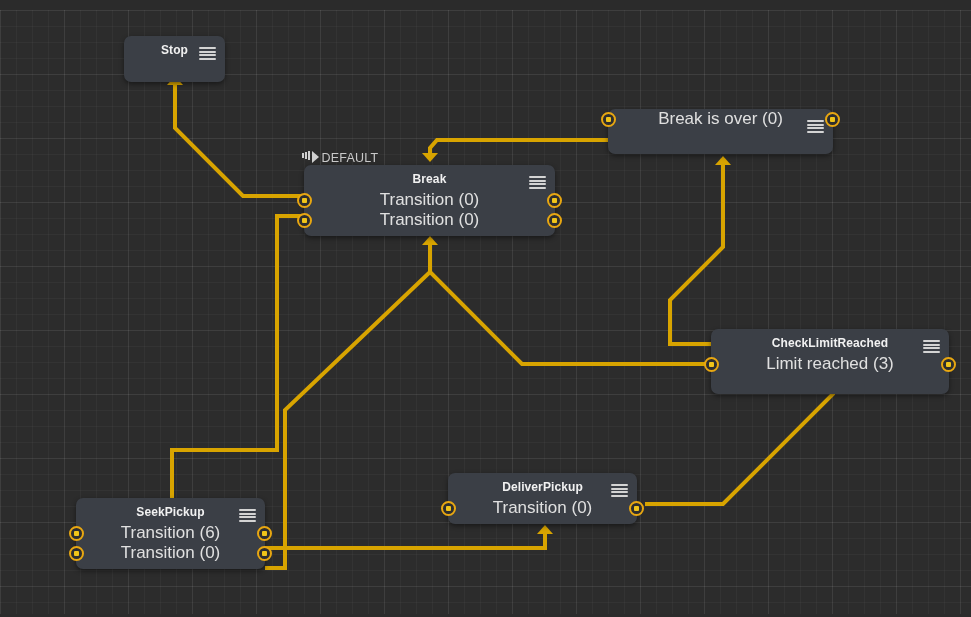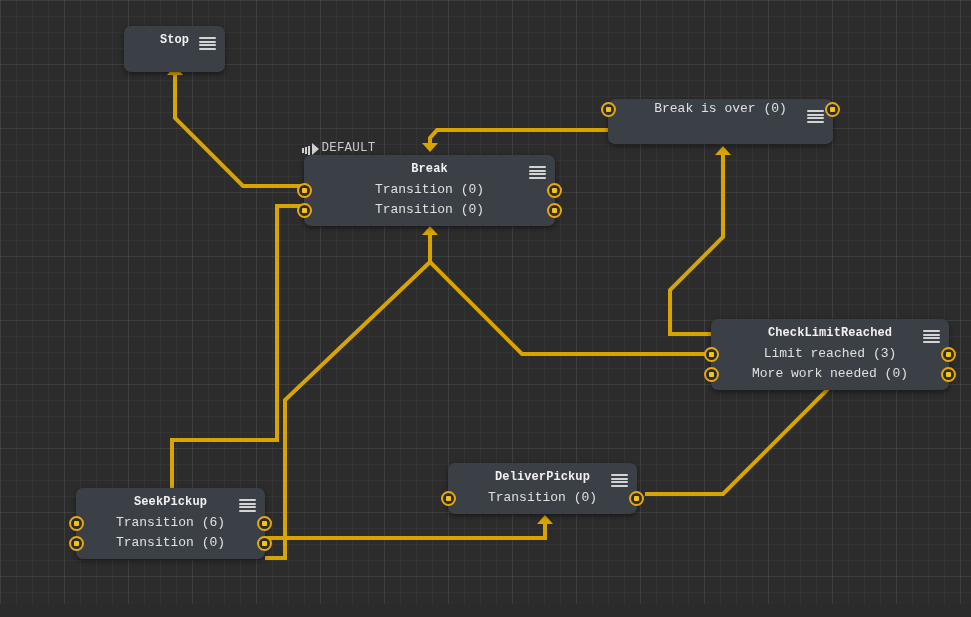--- a/index.html
+++ b/index.html
@@ -13,22 +13,23 @@
     height: 604px;
     overflow: hidden;
     background-color: #2c2c2c;
     background-image:
       linear-gradient(to right, rgba(255,255,255,0.030) 1px, transparent 1px),
       linear-gradient(to bottom, rgba(255,255,255,0.030) 1px, transparent 1px),
       linear-gradient(to right, rgba(255,255,255,0.055) 1px, transparent 1px),
       linear-gradient(to bottom, rgba(255,255,255,0.055) 1px, transparent 1px);
     background-size: 16px 16px, 16px 16px, 64px 64px, 64px 64px;
     background-position: 0 -2px, -2px 0, 0 -2px, -2px 0;
-    font-family: Liberation Mono, monospace;
+    font-family: Liberation Sans, sans-serif;
     user-select: none;
+    margin-top: 10px;
   }
   #edge-layer {
     position: absolute;
     left: 0; top: 0;
     width: 971px;
     height: 617px;
     pointer-events: none;
   }
   .node {
     position: absolute;
@@ -66,21 +67,21 @@
   }
   .port-row {
     position: relative;
     height: 20px;
     display: flex;
     align-items: center;
     justify-content: center;
   }
   .port-label {
     color: #e0e0e0;
-    font-size: 13px;
+    font-size: 17px;
     line-height: 20px;
     text-align: right;
     white-space: nowrap;
   }
   .port {
     position: absolute;
     top: 50%;
     width: 15px;
     height: 15px;
     margin-top: -7.5px;
@@ -101,21 +102,21 @@
     background: #f0c419;
     border-radius: 1px;
   }
   .port.in  { left: -7px; }
   .port.out { right: -7px; }
   .node-pad { padding-bottom: 6px; }
 
   .default-badge {
     position: absolute;
     display: flex;
-    align-items: flex-end;
+    align-items: flex-start;
     gap: 2px;
     color: #c9c9c9;
     font-size: 12.5px;
     letter-spacing: 0.2px;
   }
   .default-badge .bars {
     display: flex;
     align-items: center;
     gap: 1.5px;
     height: 9px;
@@ -208,25 +209,20 @@
           <i></i>
           <i></i>
           <i></i>
           <i></i>
         </div>
         <div class="port-row">
           <span class="port in"></span>
           <span class="port-label">Limit reached (3)</span>
           <span class="port out"></span>
         </div>
-        <div class="port-row">
-          <span class="port in"></span>
-          <span class="port-label">More work needed (0)</span>
-          <span class="port out"></span>
-        </div>
       </div>
       <div class="node node-pad" style="left: 448px; top: 463px; width: 189px; min-height: 45px;">
         <div class="node-title">DeliverPickup</div>
         <div class="burger">
           <i></i>
           <i></i>
           <i></i>
           <i></i>
         </div>
         <div class="port-row">

